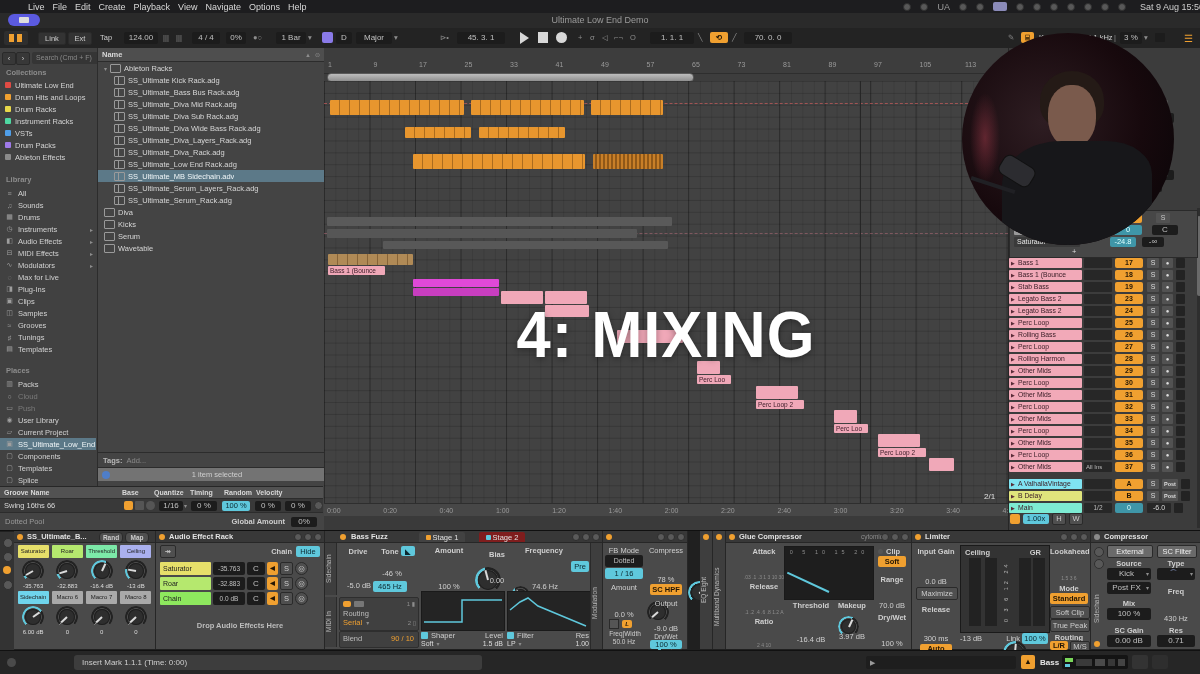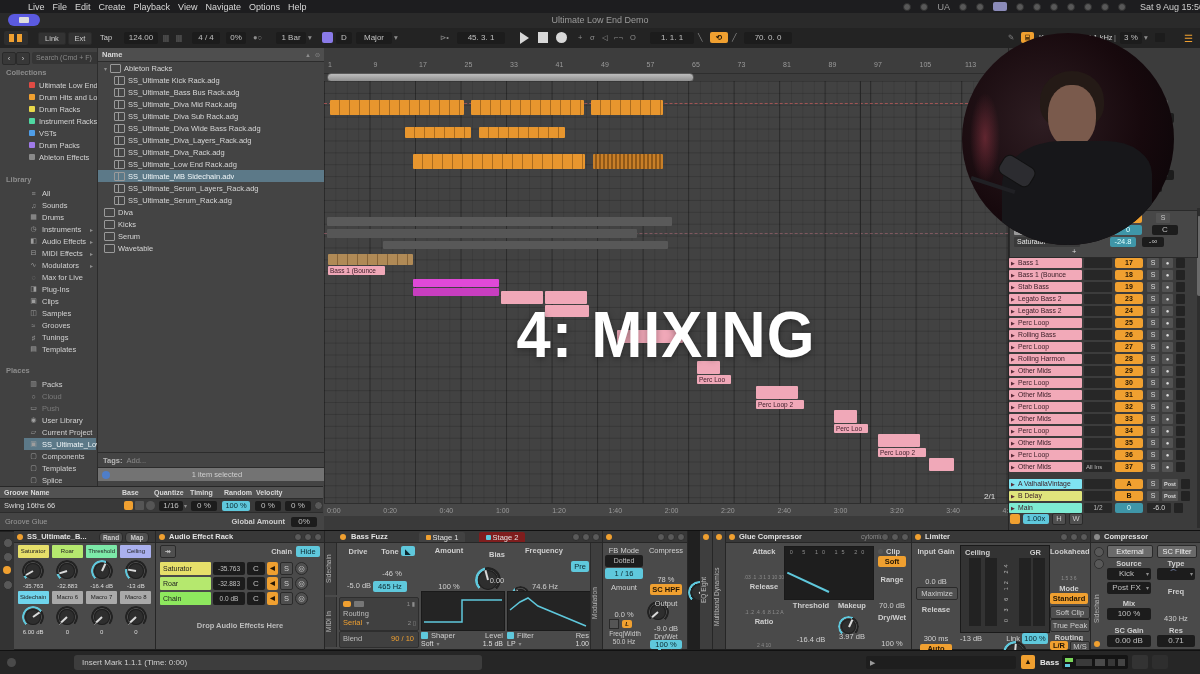--- a/index.html
+++ b/index.html
@@ -24,21 +24,21 @@
     transform-origin:50% 0;transform:rotate(calc(45deg + var(--arc,135deg)));}
   .dev{position:absolute;top:531px;height:118px;background:#4a4a4a;border-right:1px solid #262626;}
   .dtt{height:11px;background:#383838;border-bottom:1px solid #272727;color:#e2e2e2;font-size:7.5px;font-weight:bold;
     line-height:11px;padding-left:13px;position:relative;white-space:nowrap;overflow:hidden;}
   .led{position:absolute;left:3px;top:2.5px;width:6px;height:6px;border-radius:50%;background:#f0a030;}
   .dots{position:absolute;right:2px;top:2px;display:flex;gap:2px;}
   .dots b{width:6px;height:6px;border-radius:50%;background:#5a5a5a;border:1px solid #2e2e2e;}
   .panel{background:#404040;border:1px solid #2e2e2e;border-radius:2px;}
   .graph{background:#242424;border:1px solid #1a1a1a;}
   
-  .side-item{display:flex;align-items:center;height:12px;padding-left:5px;gap:4px;font-size:7.5px;color:#d2d2d2;white-space:nowrap;margin-left:24px;}
+  .side-item{display:flex;align-items:center;height:12px;padding-left:5px;gap:4px;font-size:7.5px;color:#d2d2d2;white-space:nowrap;}
   .side-item .sw{width:6px;height:6px;border-radius:1px;flex:0 0 auto;}
   .side-item .ic{width:9px;text-align:center;color:#9e9e9e;font-size:7px;flex:0 0 auto;}
   .file-row{display:flex;align-items:center;height:12px;gap:3px;font-size:7.5px;color:#d6d6d6;white-space:nowrap;overflow:hidden;}
   .file-row .fic{width:9px;height:7px;border:1px solid #9a9a9a;border-radius:1px;flex:0 0 auto;position:relative;}
   .file-row .fic.rack::before{content:"";position:absolute;left:3px;top:0;bottom:0;border-left:1px solid #9a9a9a;}
   .sel-teal{background:#5c7988;color:#f0f6f8;}
   
   .clip{position:absolute;border-radius:1px;}
   .clip.seg{background-image:repeating-linear-gradient(to right,rgba(0,0,0,0) 0 9px,rgba(60,30,0,.35) 9px 10px);}
   .clip.stripe{background-image:repeating-linear-gradient(to right,rgba(0,0,0,0) 0 2px,rgba(60,30,0,.4) 2px 4px);}
@@ -386,21 +386,21 @@
         <i style="width:9px;height:9px;background:#555;border-radius:50%;margin-left:2px;"></i>
         <span class="fld" style="width:24px;margin-left:4px;height:10px;line-height:10px;">1/16</span>
         <span class="dim" style="font-size:6px;margin-left:1px;">▾</span>
         <span class="fld" style="width:26px;margin-left:4px;height:10px;line-height:10px;">0 %</span>
         <span class="cy" style="width:28px;margin-left:5px;height:10px;line-height:10px;">100 %</span>
         <span class="fld" style="width:26px;margin-left:5px;height:10px;line-height:10px;">0 %</span>
         <span class="fld" style="width:26px;margin-left:4px;height:10px;line-height:10px;">0 %</span>
         <i class="mini-ic" style="width:7px;height:7px;margin-left:3px;"></i>
       </div>
       <div class="row" style="height:17px;background:#444;">
-        <span style="padding-left:5px;font-size:7.5px;color:#9a9a9a;">Groove Glue</span>
+        <span style="padding-left:5px;font-size:7.5px;color:#9a9a9a;">Dotted Pool</span>
         <span style="flex:1"></span>
         <span style="font-size:7.5px;color:#cfcfcf;font-weight:bold;">Global Amount</span>
         <span class="fld" style="width:26px;margin:0 6px 0 6px;height:10px;line-height:10px;">0%</span>
       </div>
     </div>
   </div>
 
   <div class="abs" style="left:324px;top:48px;width:684px;height:482px;background:#3d3d3d;">
 
     <div class="abs" id="bar-ruler" style="left:0;top:10px;width:684px;height:15px;border-bottom:1px solid #2e2e2e;">

